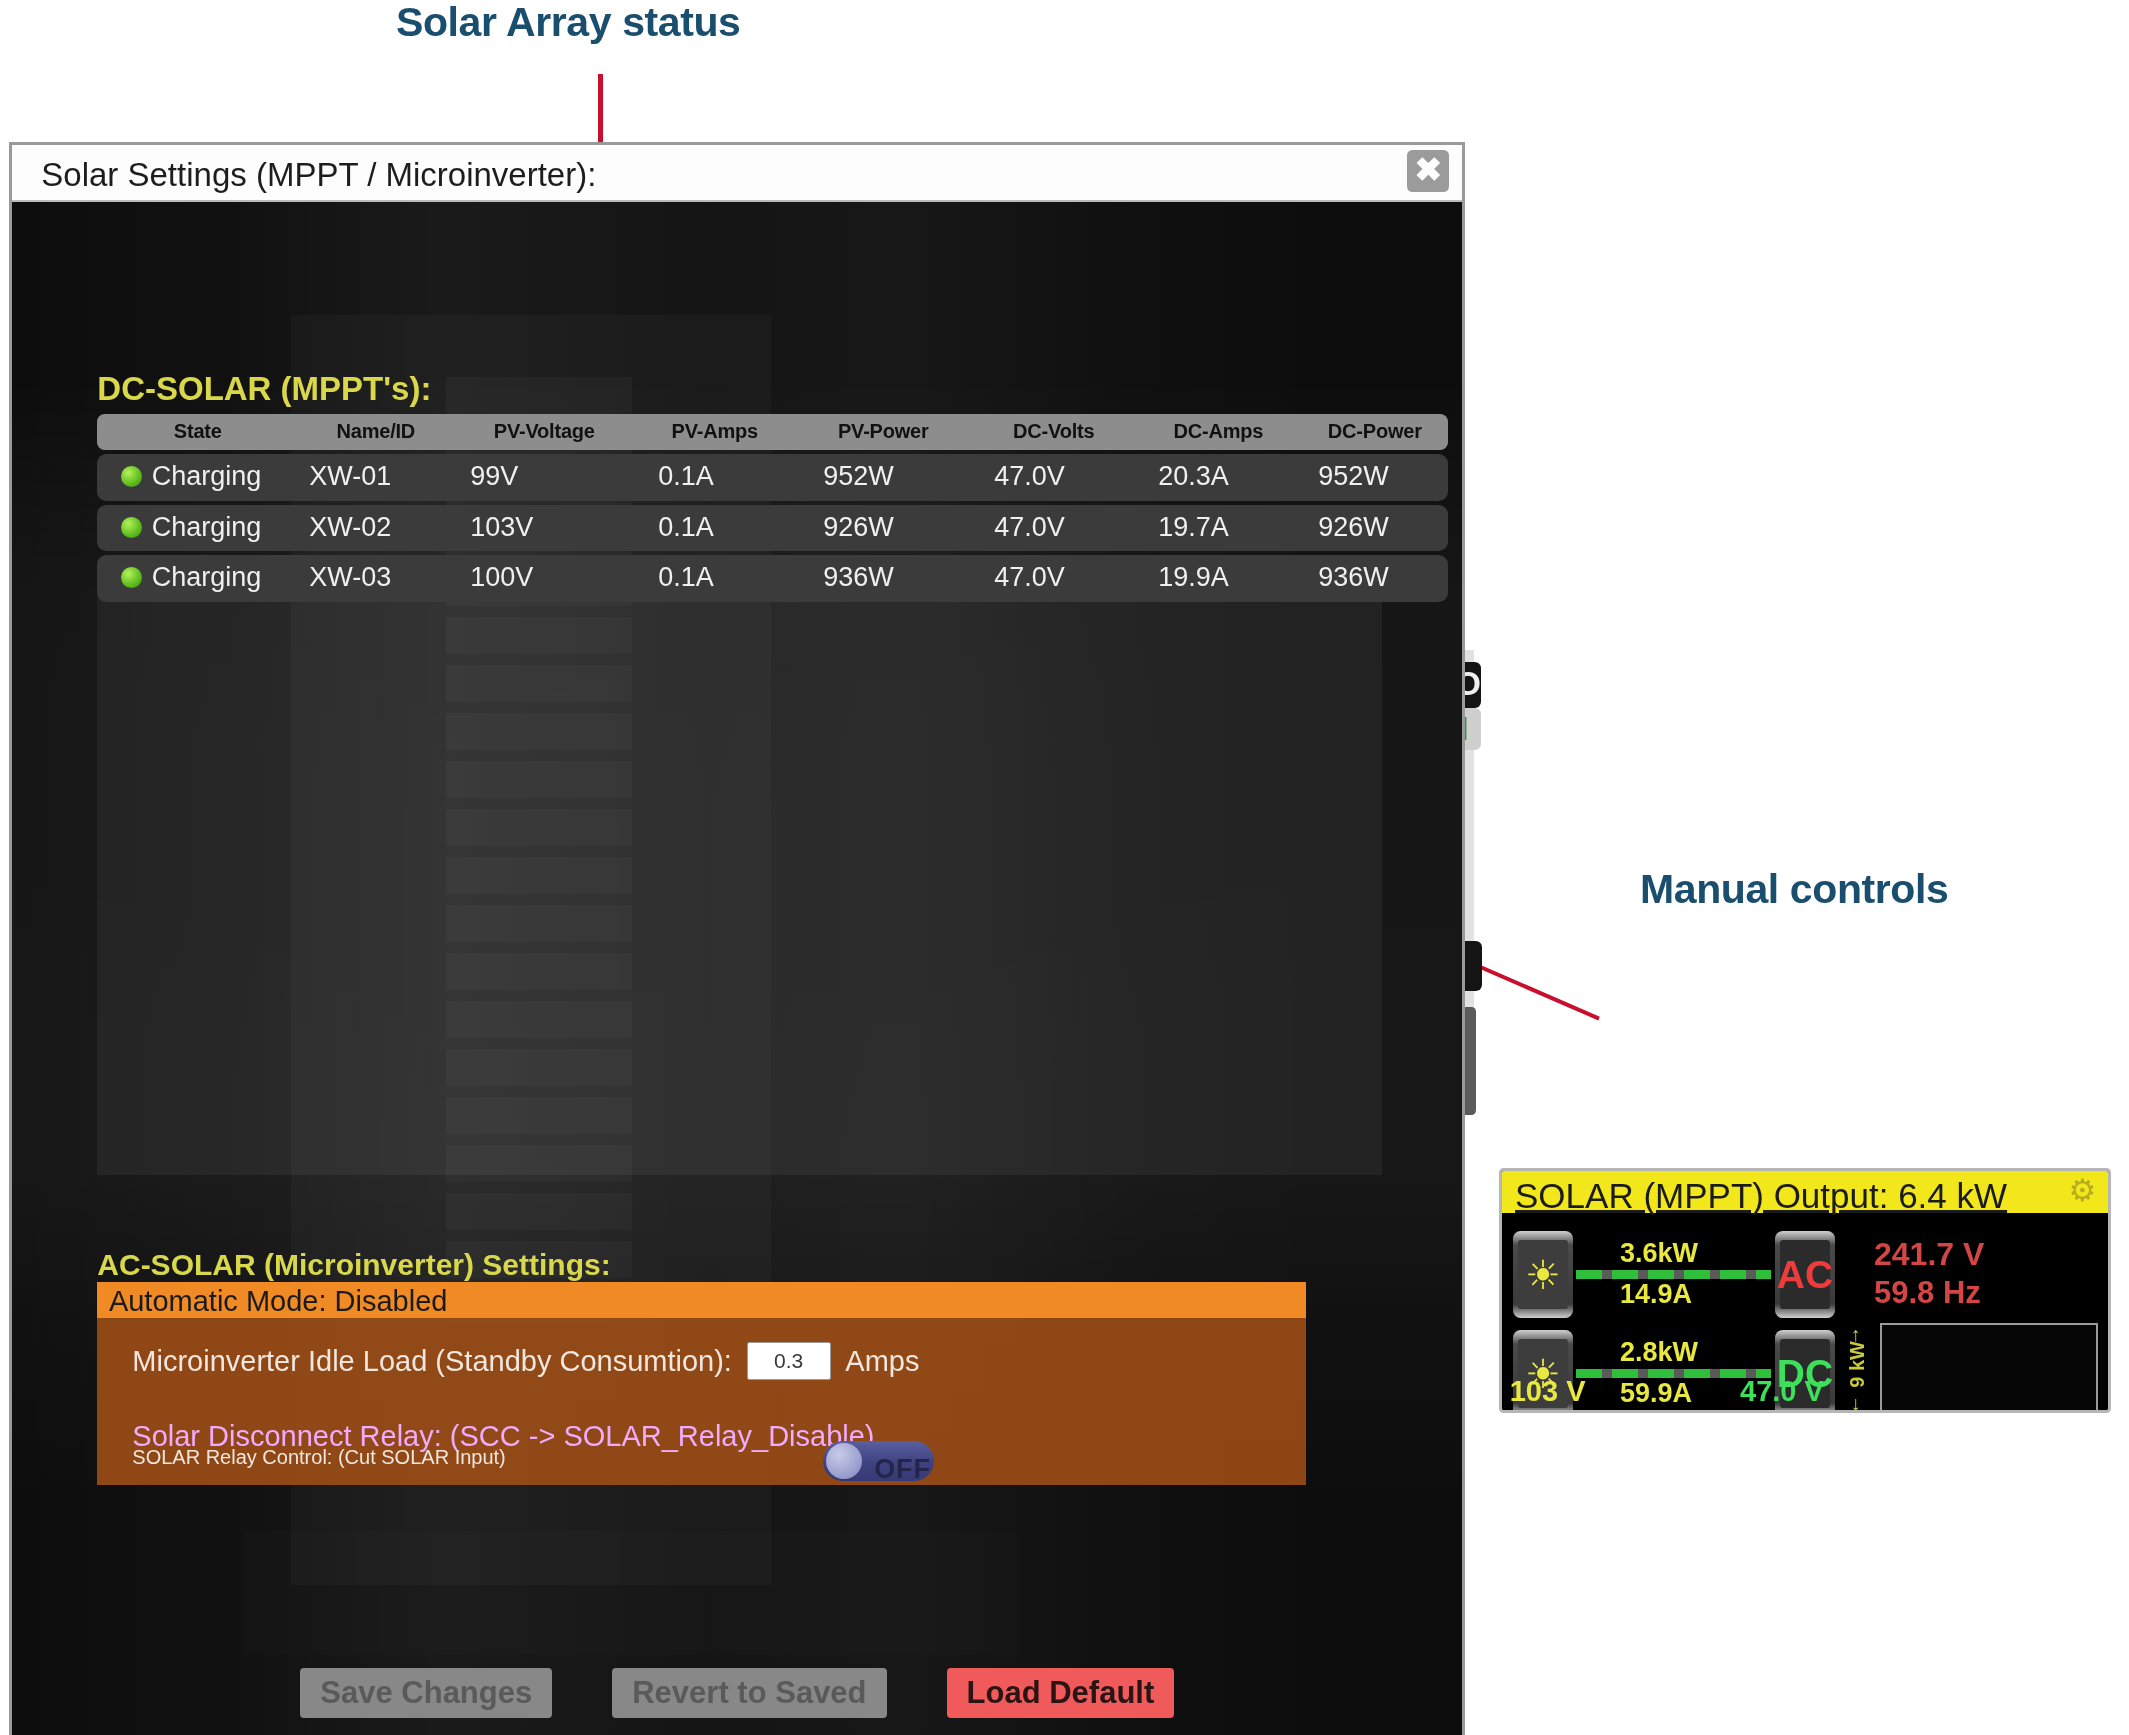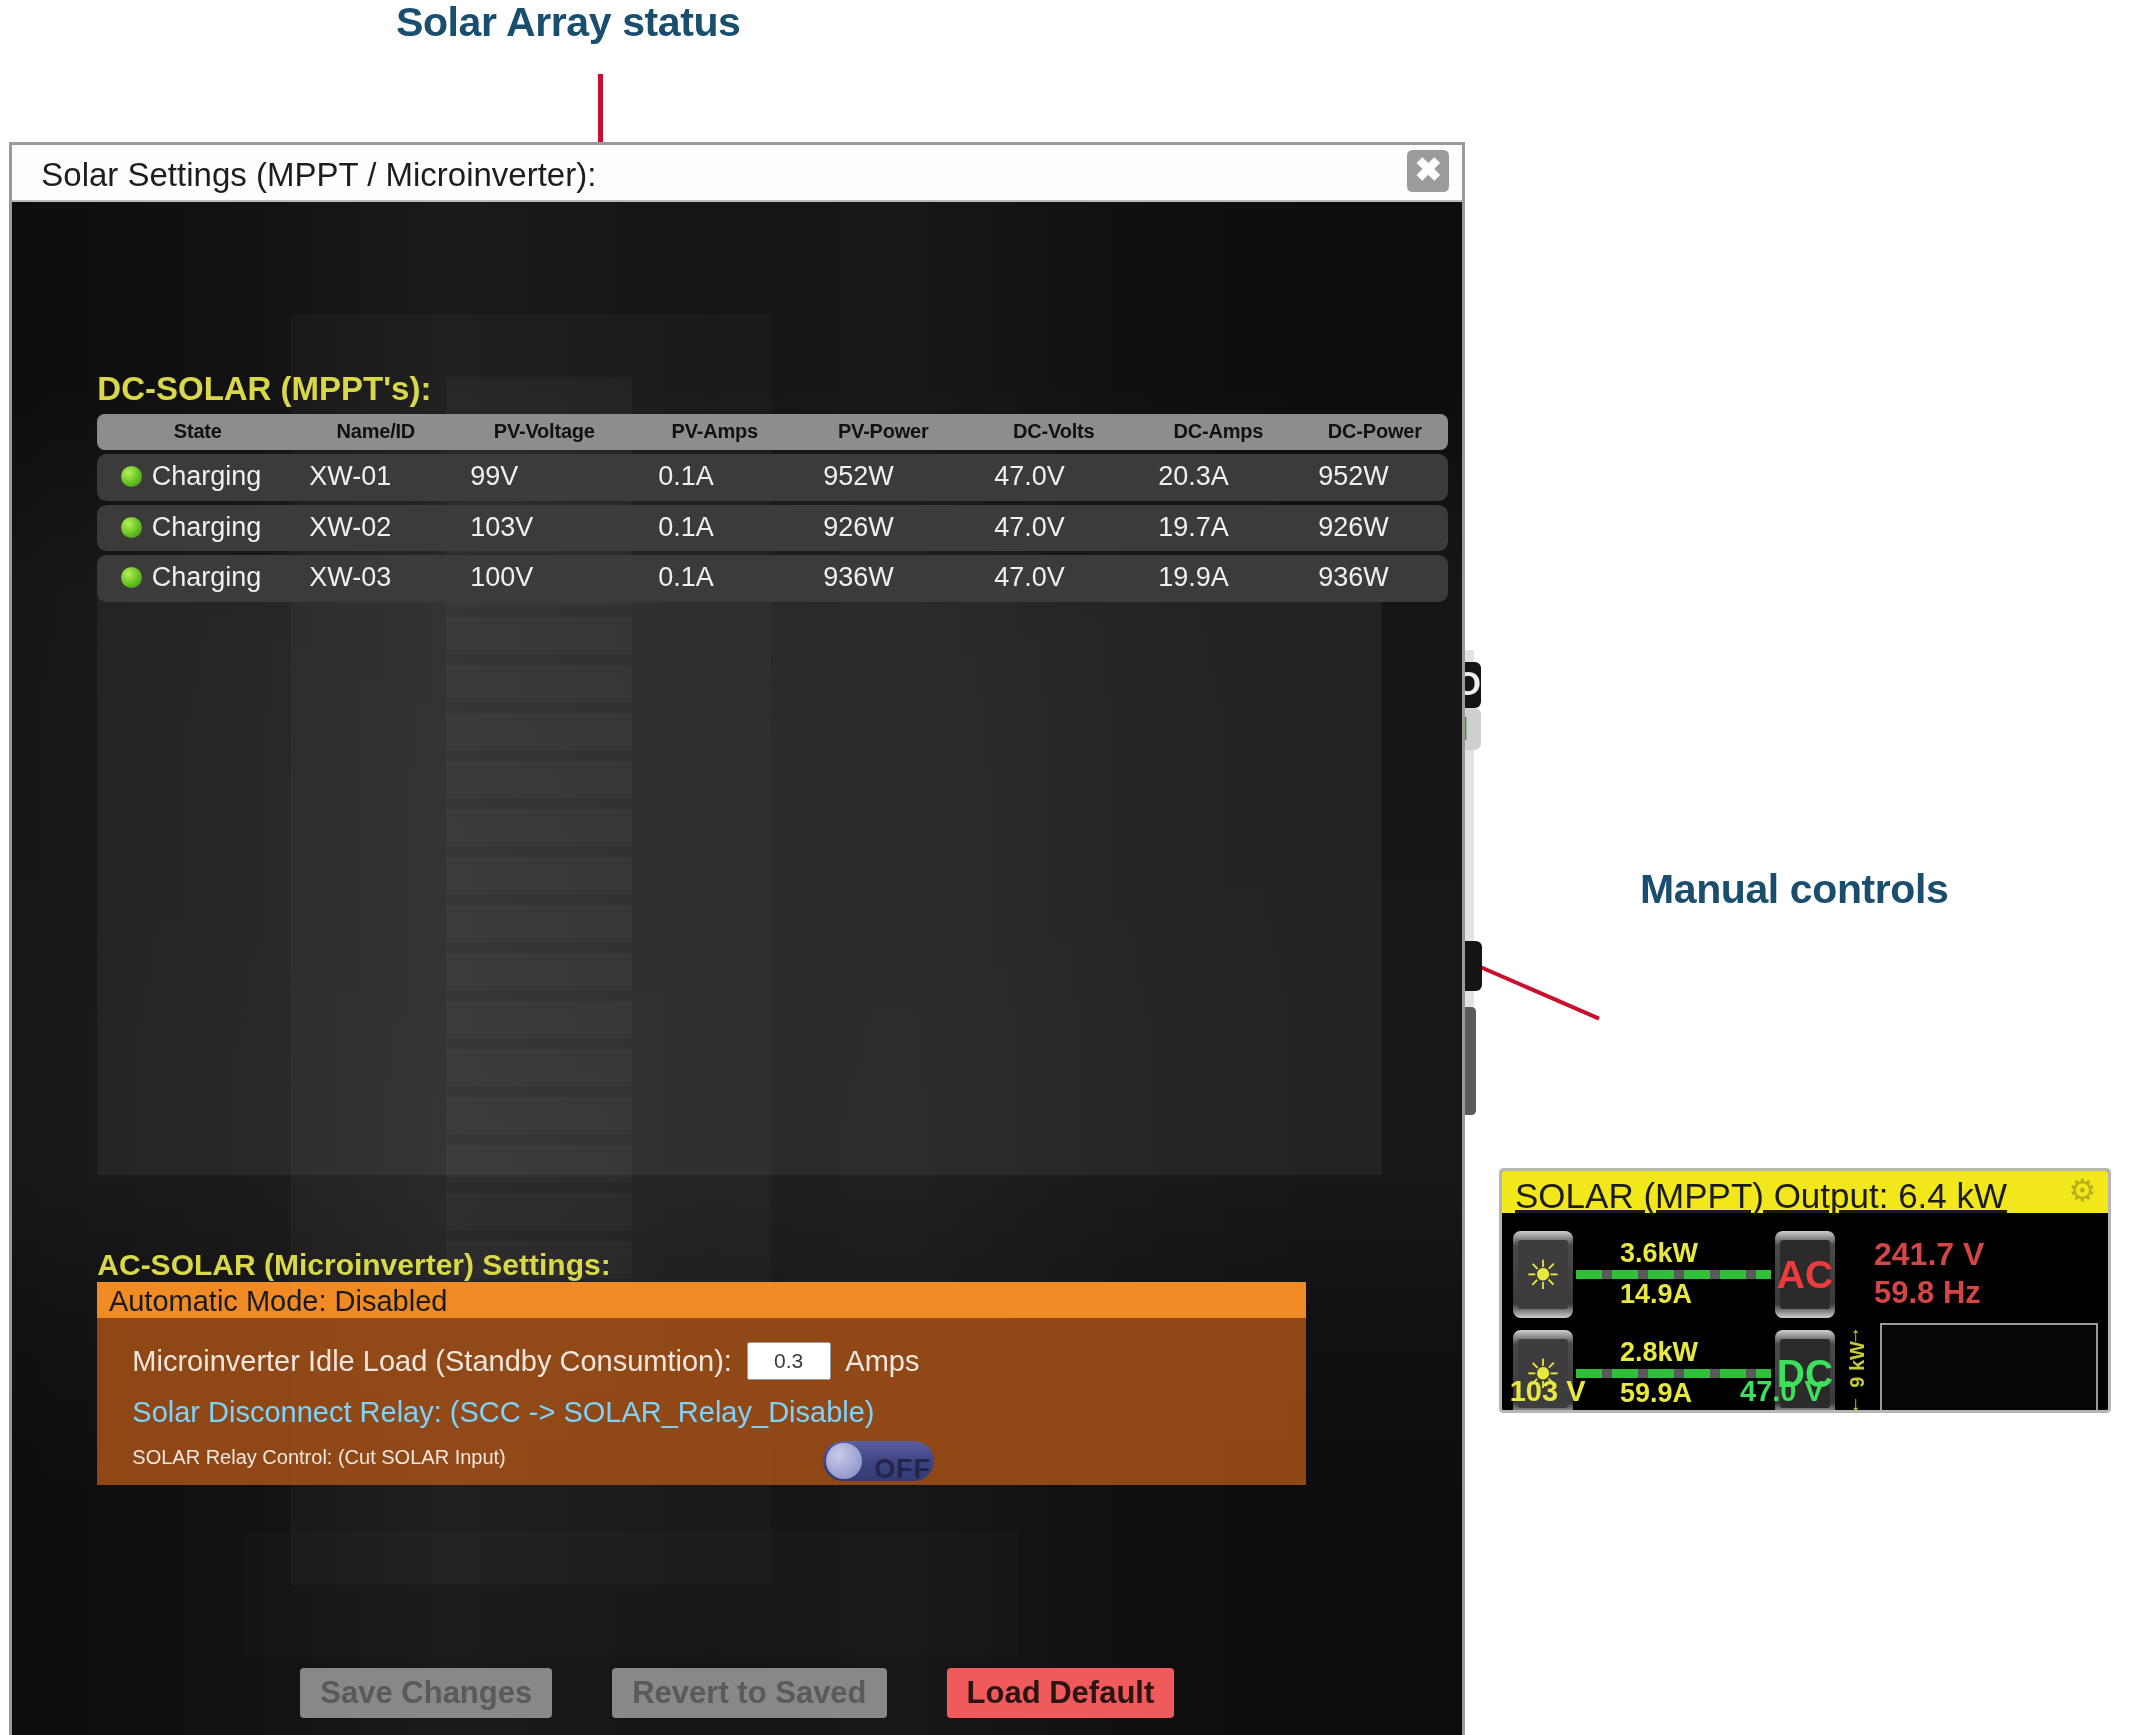--- a/index.html
+++ b/index.html
@@ -258,22 +258,22 @@
     font-family: "Liberation Sans", sans-serif;
     text-align: center;
     box-sizing: border-box;
   }
   #ac-idle-units {
     color: #f3e6dd;
     font-size: 29px;
   }
   #ac-disconnect-text {
     position: absolute;
-    left: 35px; top: 114px;
-    color: #7dd3fc;
+    left: 35px; top: 138px;
+    color: #f0abfc;
     font-size: 29px;
     white-space: nowrap;
   }
   #ac-relay-label {
     position: absolute;
     left: 35px; top: 164px;
     color: #f3e6dd;
     font-size: 20px;
     white-space: nowrap;
   }

